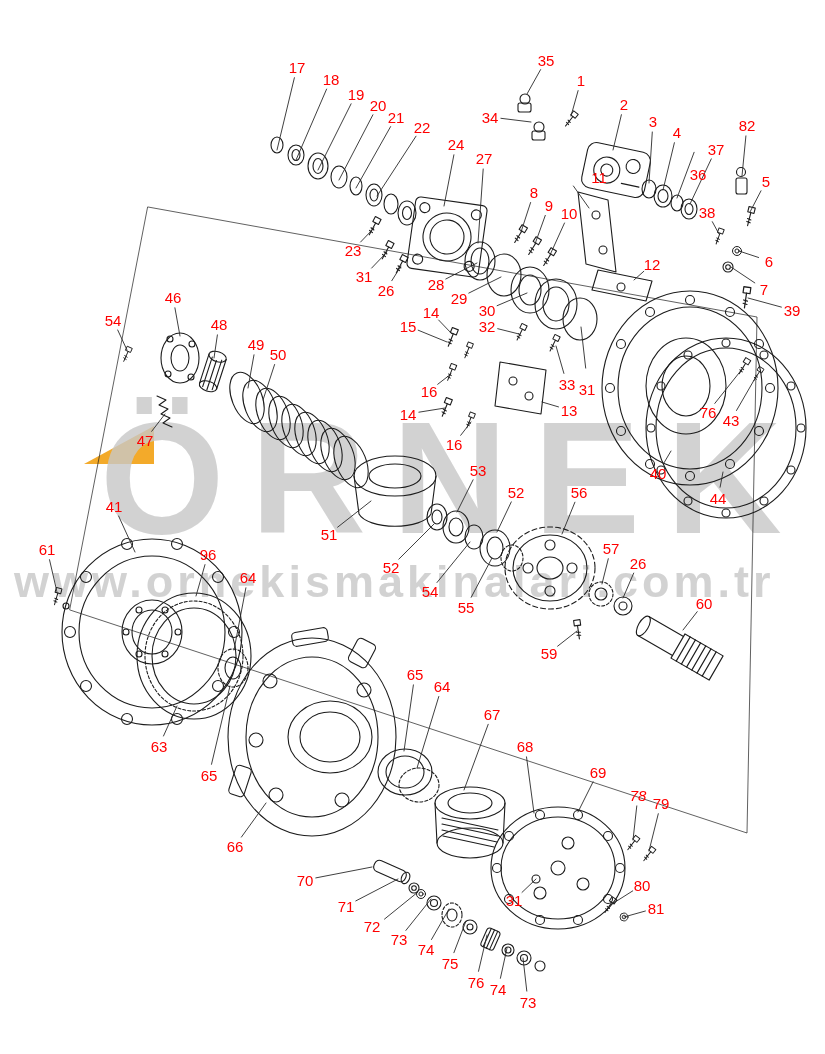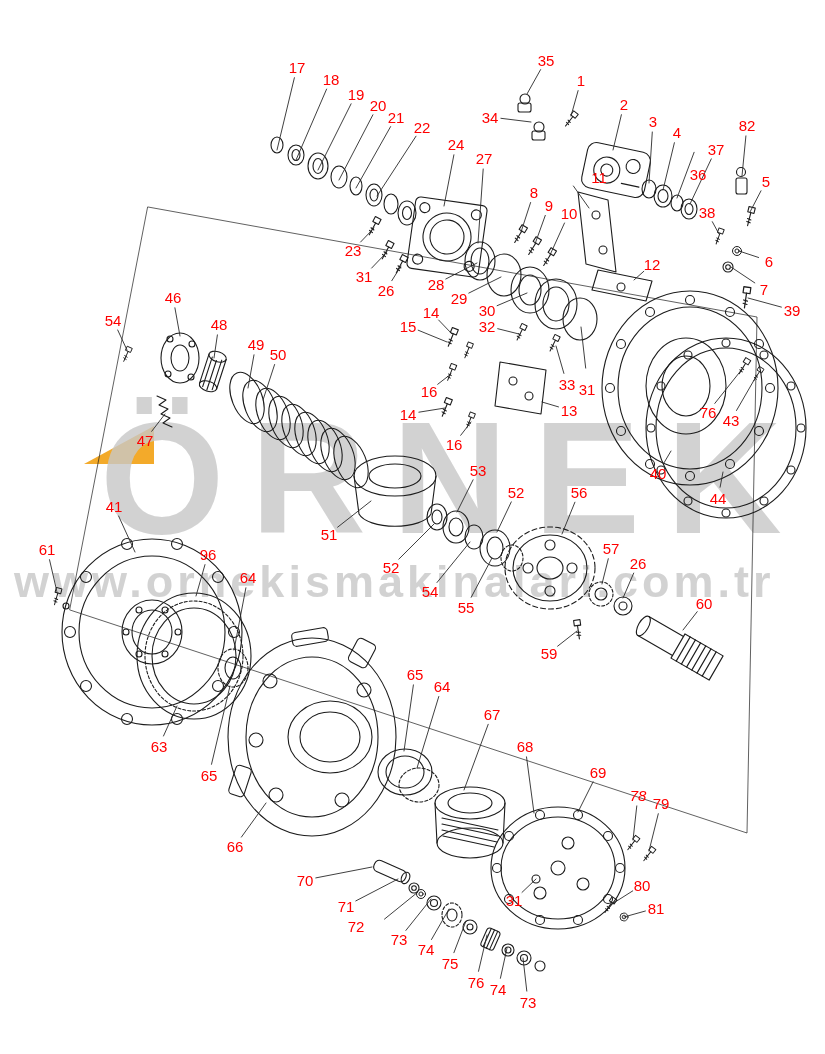--- a/index.html
+++ b/index.html
@@ -592,21 +592,21 @@
       <span class="callout" style="left: 235px; top: 846px;">66</span>
       <span class="callout" style="left: 415px; top: 674px;">65</span>
       <span class="callout" style="left: 442px; top: 686px;">64</span>
       <span class="callout" style="left: 492px; top: 714px;">67</span>
       <span class="callout" style="left: 525px; top: 746px;">68</span>
       <span class="callout" style="left: 598px; top: 772px;">69</span>
       <span class="callout" style="left: 638px; top: 795px; font-style: italic;">78</span>
       <span class="callout" style="left: 661px; top: 803px;">79</span>
       <span class="callout" style="left: 305px; top: 880px;">70</span>
       <span class="callout" style="left: 346px; top: 906px;">71</span>
-      <span class="callout" style="left: 356px; top: 926px;">72</span>
+      <span class="callout" style="left: 372px; top: 926px;">72</span>
       <span class="callout" style="left: 399px; top: 939px;">73</span>
       <span class="callout" style="left: 426px; top: 949px;">74</span>
       <span class="callout" style="left: 450px; top: 963px;">75</span>
       <span class="callout" style="left: 476px; top: 982px;">76</span>
       <span class="callout" style="left: 514px; top: 900px;">31</span>
       <span class="callout" style="left: 642px; top: 885px;">80</span>
       <span class="callout" style="left: 656px; top: 908px;">81</span>
       <span class="callout" style="left: 498px; top: 989px;">74</span>
       <span class="callout" style="left: 528px; top: 1002px;">73</span>
     </div>

